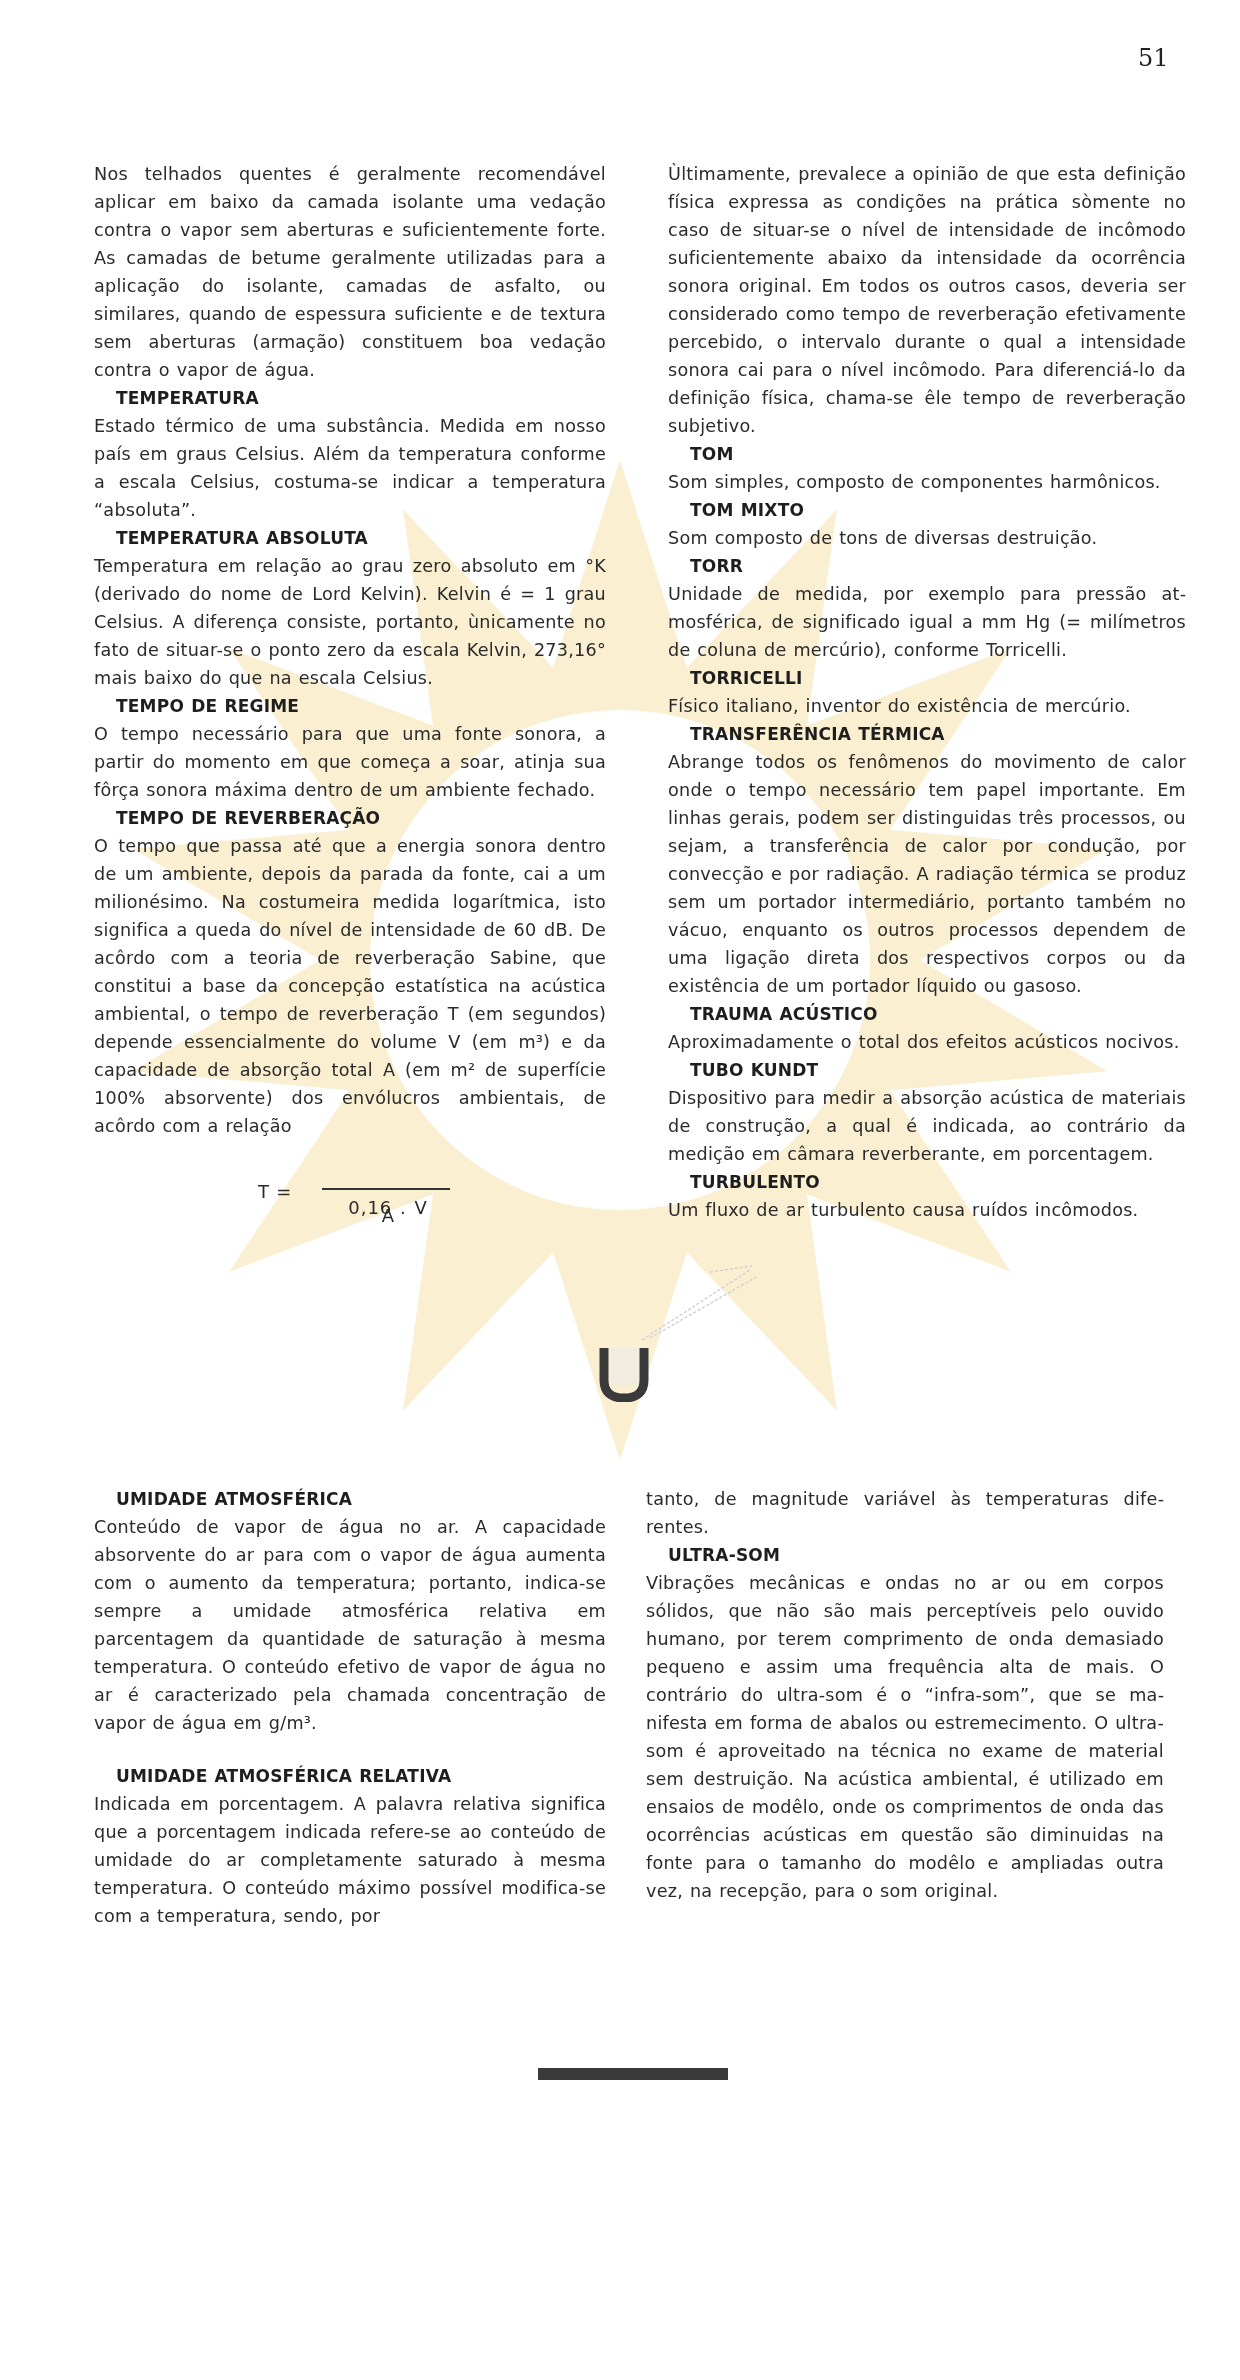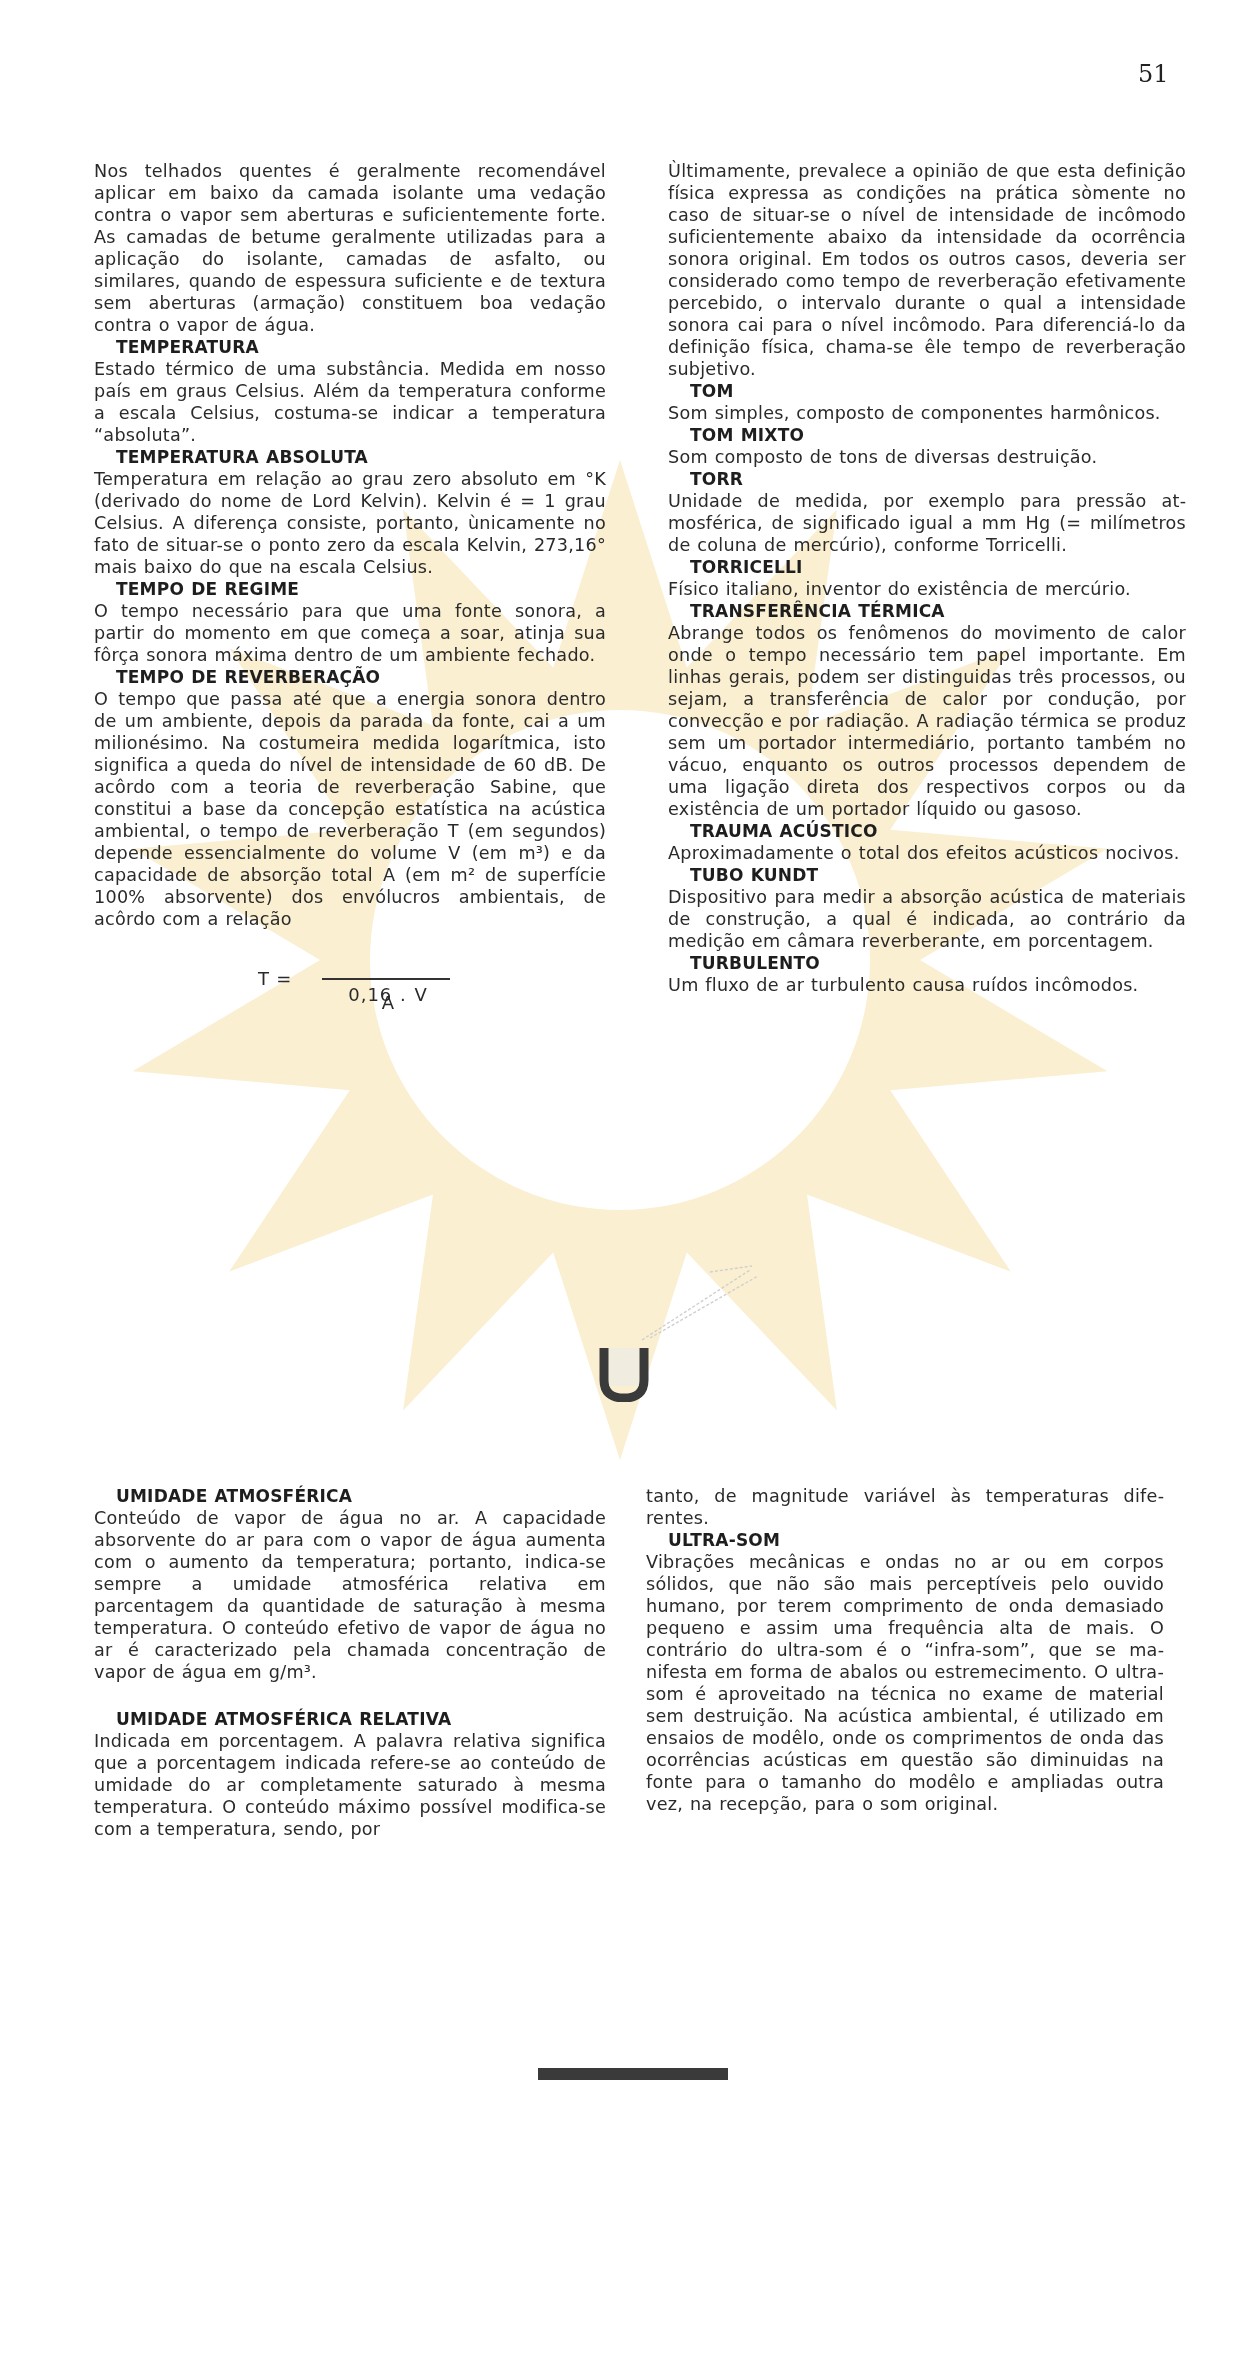--- a/index.html
+++ b/index.html
@@ -17,31 +17,31 @@
       left: 120px;
       top: 430px;
       width: 1000px;
       height: 1060px;
       z-index: 0;
       pointer-events: none;
     }
     .page-number {
       position: absolute;
       left: 1138px;
-      top: 60px;
+      top: 44px;
       font-family: "DejaVu Serif", serif;
       font-size: 24px;
       color: #222;
       z-index: 2;
     }
     .col {
       position: absolute;
       z-index: 2;
       font-size: 17.6px;
-      line-height: 22px;
+      line-height: 28px;
       text-align: justify;
       letter-spacing: 0.25px;
       word-spacing: 1px;
     }
     .col p { margin: 0; hyphens: manual; }
     .col .head {
       font-weight: bold;
       font-size: 17px;
       margin: 0 0 0 22px;
       color: #1e1e1e;

